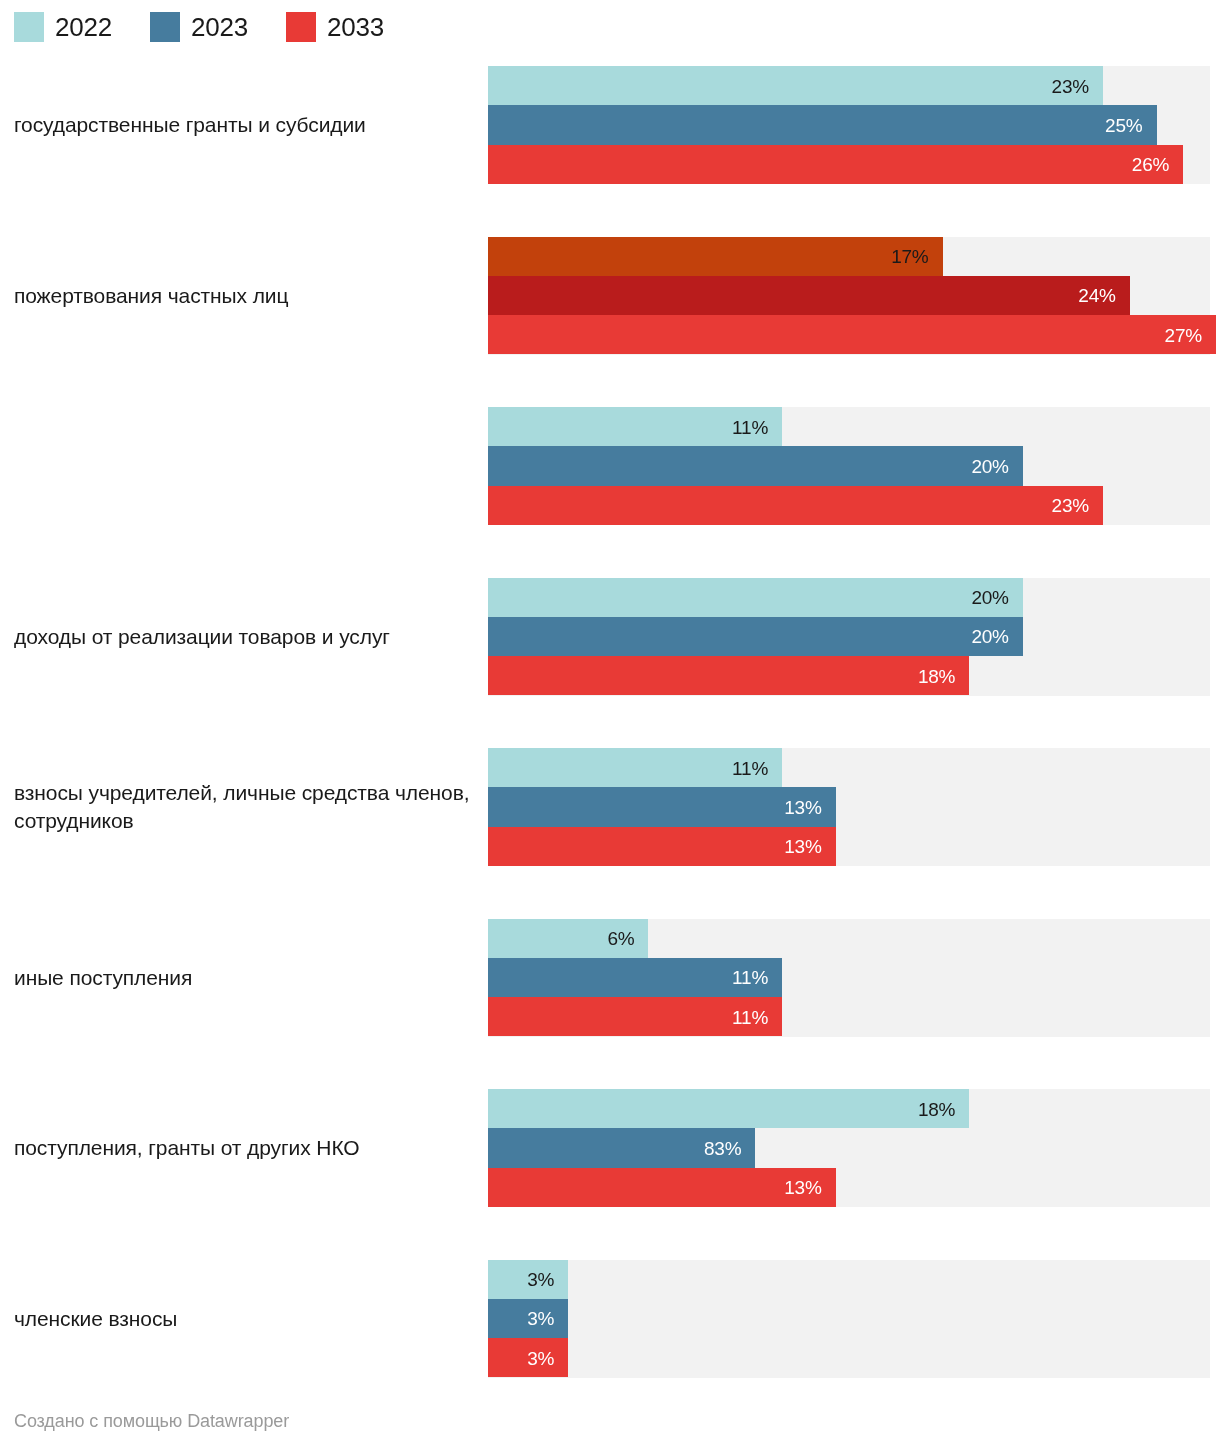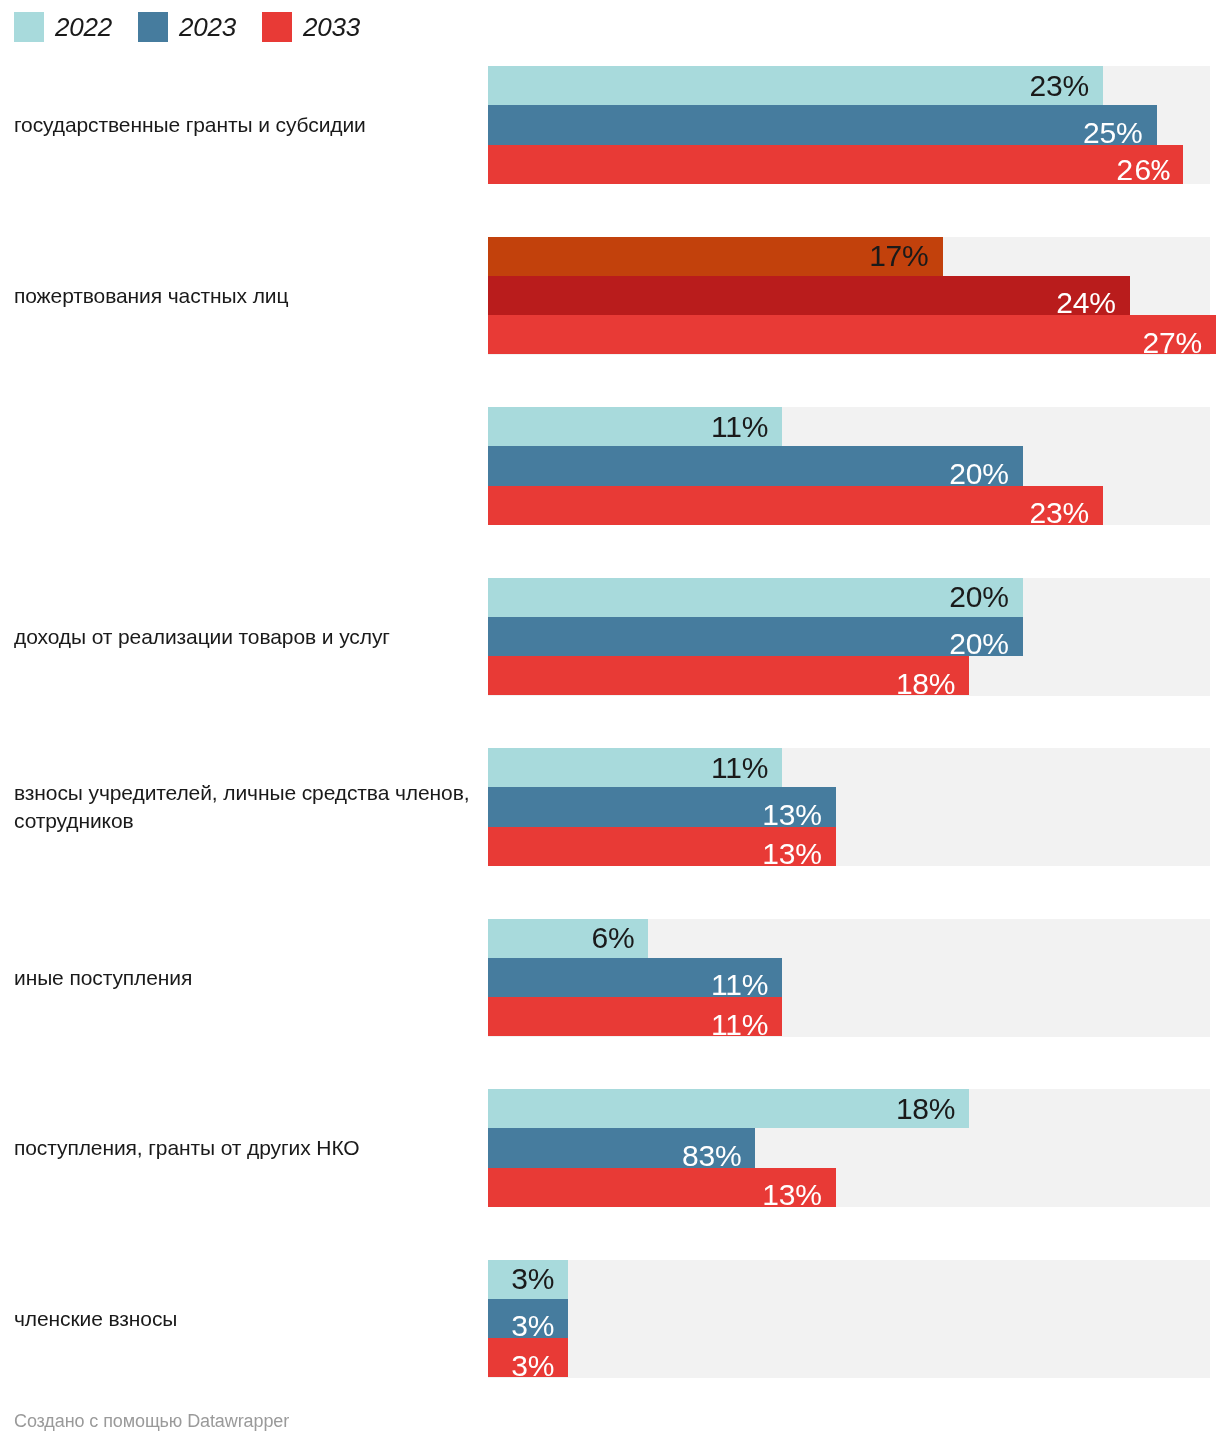--- a/index.html
+++ b/index.html
@@ -17,23 +17,22 @@
     overflow: hidden;
   }
 
   
   #legend {
     position: absolute;
     left: 14px;
     top: 12px;
     display: flex;
     align-items: center;
-    gap: 0px;
+    gap: 12px;
     height: 30px;
-    font-style: italic;
   }
   .legend-item {
     display: flex;
     align-items: center;
     margin-right: 26px;
   }
   .legend-swatch {
     width: 30px;
     height: 30px;
     display: block;
@@ -87,27 +86,27 @@
   .bar {
     position: absolute;
     left: 0;
     top: 0;
     height: 100%;
   }
   .bar-value {
     position: absolute;
     top: 50%;
     transform: translateY(-50%);
-    font-size: 30px;
+    font-size: 19px;
     line-height: 1;
     white-space: nowrap;
     letter-spacing: -0.2px;
   }
   .v-dark { color: #1a1a1a; }
-  .v-light { color: #ffffff; margin-top: 8px; }
+  .v-light { color: #ffffff; }
 
   
   #footer {
     position: absolute;
     left: 14px;
     bottom: 24px;
     font-size: 18px;
     color: #9a9a9a;
     letter-spacing: -0.1px;
   }
@@ -141,21 +140,21 @@
               <span class="bar-value v-dark" style="right: 14px;">23%</span>
             </div>
           </div>
           <div class="bar-row">
             <div class="bar" style="width: 668.519px; background: rgb(70, 124, 158);">
               <span class="bar-value v-light" style="right: 14px;">25%</span>
             </div>
           </div>
           <div class="bar-row">
             <div class="bar" style="width: 695.259px; background: rgb(232, 58, 54);">
-              <span class="bar-value v-light" style="right: 14px; font-family: Liberation Mono, monospace;">26%</span>
+              <span class="bar-value v-light" style="right: 14px;">26%</span>
             </div>
           </div>
         </div>
       </div>
       <div class="group" style="top: 236.5px;">
         <div class="group-label">пожертвования частных лиц</div>
         <div class="bars" style="background: rgb(242, 242, 242);">
           <div class="bar-row">
             <div class="bar" style="width: 454.593px; background: #c2410c;">
               <span class="bar-value v-dark" style="right: 14px;">17%</span>

